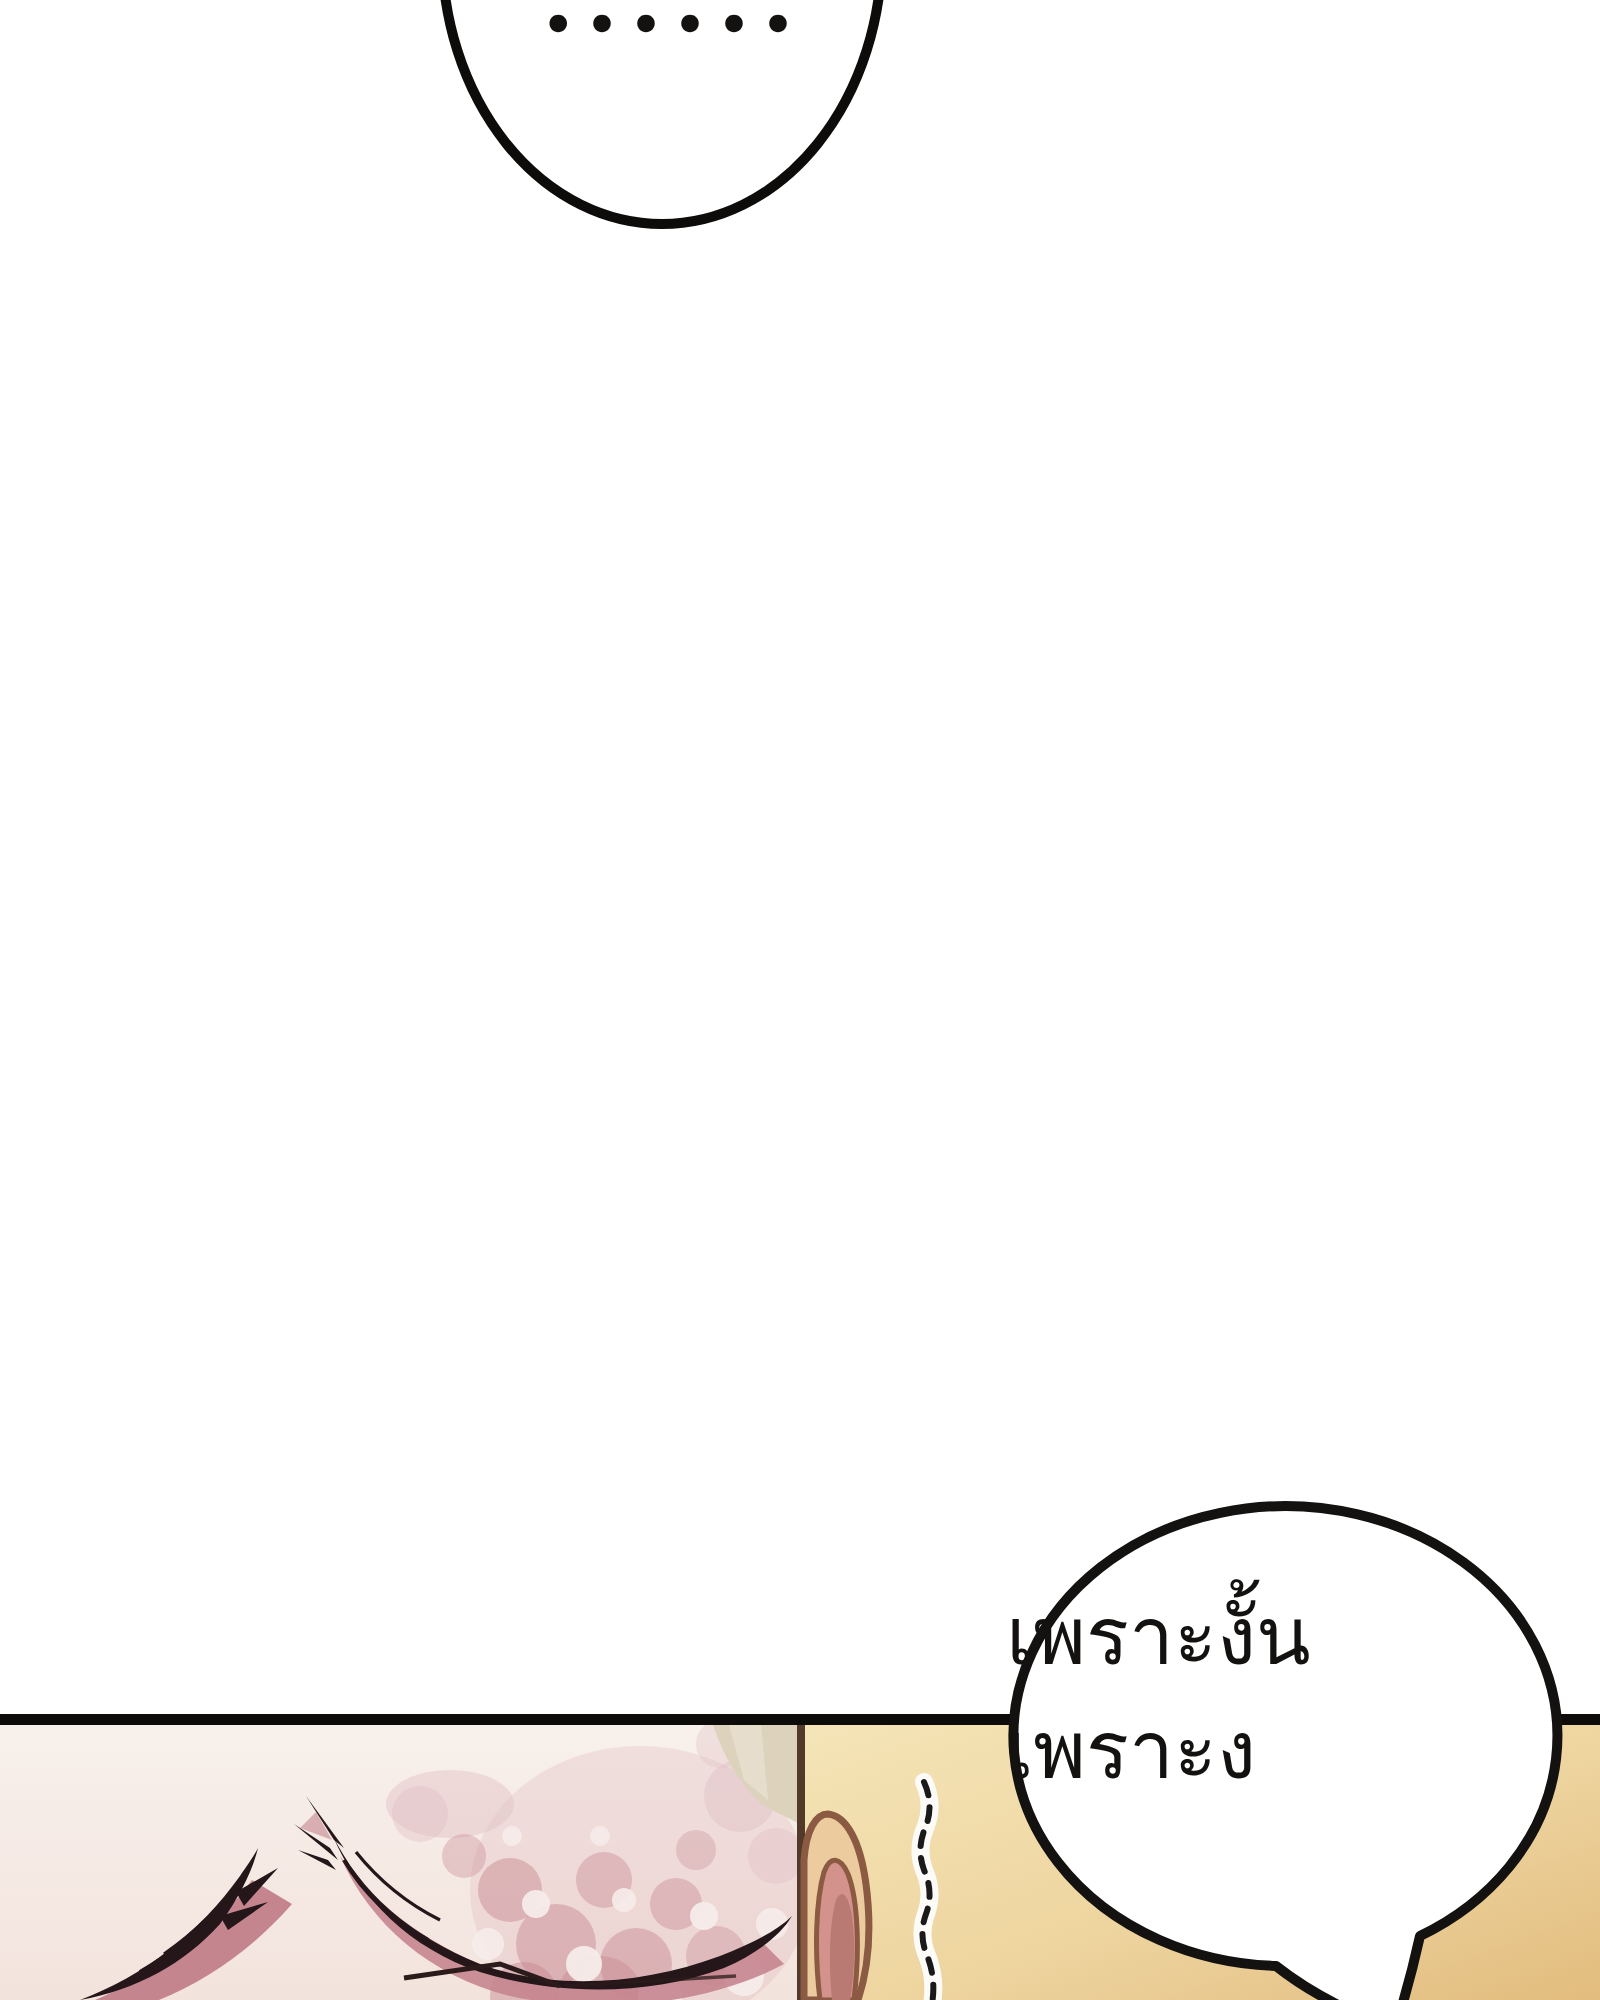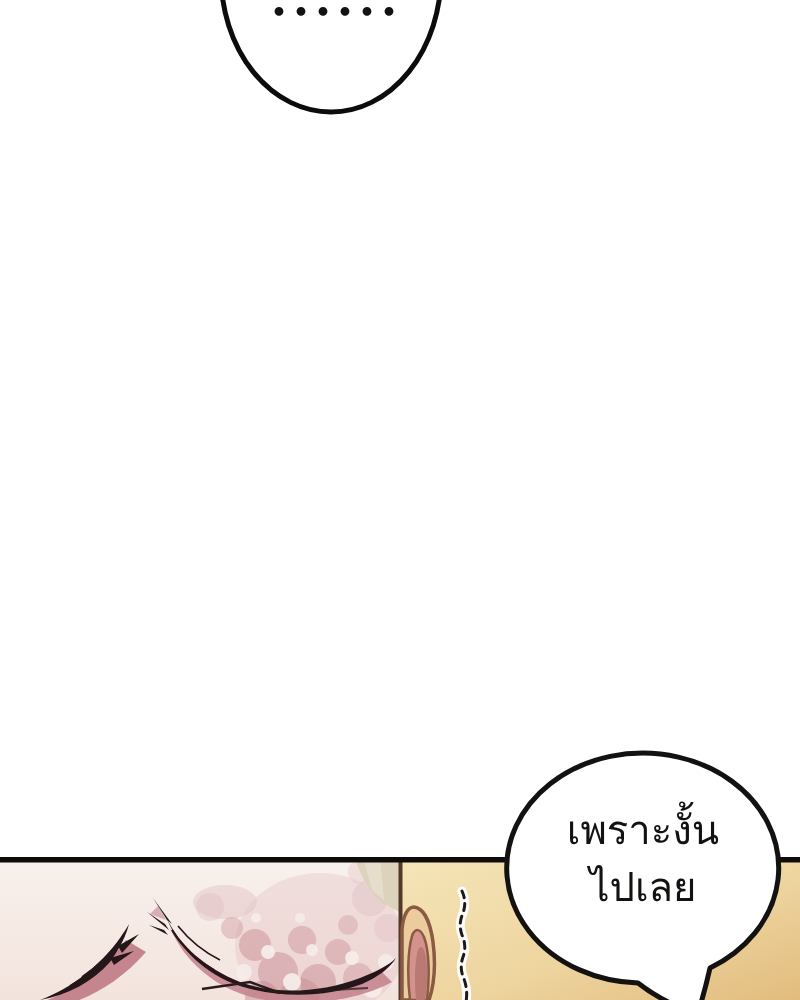--- a/index.html
+++ b/index.html
@@ -12,24 +12,23 @@
   svg.art { position:absolute; left:0; top:0; display:block; }
   .top-bubble-dots {
     position:absolute; left:231px; top:-1px; width:200px; height:27px;
     line-height:27px; text-align:center;
     font-size:25px; letter-spacing:6px; padding-left:6px;
     color:var(--ink, #0e0c0b); font-weight:bold;
     user-select:none;
   }
   .bubble-text {
     position:absolute; left:503px; top:791px; width:280px;
-    text-align:center; font-size:40px; line-height:57px;
+    text-align:left; font-size:40px; line-height:57px;
     color:var(--ink, #141210);
     user-select:none;
-    margin-top:11px;
   }
   .bubble-text .line { display:block; white-space:nowrap; }
 </style>
 </head>
 <body>
 
 <div class="stage">
 
   <svg class="art" width="800" height="1000" viewBox="0 0 800 1000">
     <defs>
@@ -129,16 +128,16 @@
       <rect x="0" y="857" width="800" height="5.5" fill="#0e0c0b"></rect>
 
       <path d="M 638 983 A 136 115 0 1 1 710 968 Q 706 986 701 1003 L 670 1003 Q 652 994 638 983 Z" fill="#ffffff" stroke="#141210" stroke-width="5" stroke-linejoin="round"></path>
     </g>
   </svg>
 
   <div class="top-bubble-dots">••••••</div>
 
   <div class="bubble-text">
     <span class="line">เพราะงั้น</span>
-    <span class="line">ไปเลย</span>
+    <span class="line">เพราะง</span>
   </div>
 
 </div>
 
 </body></html>

